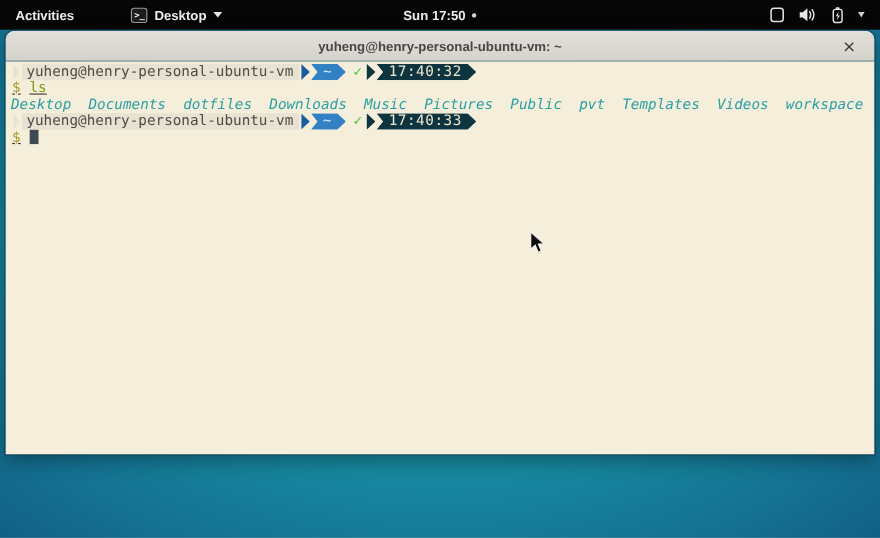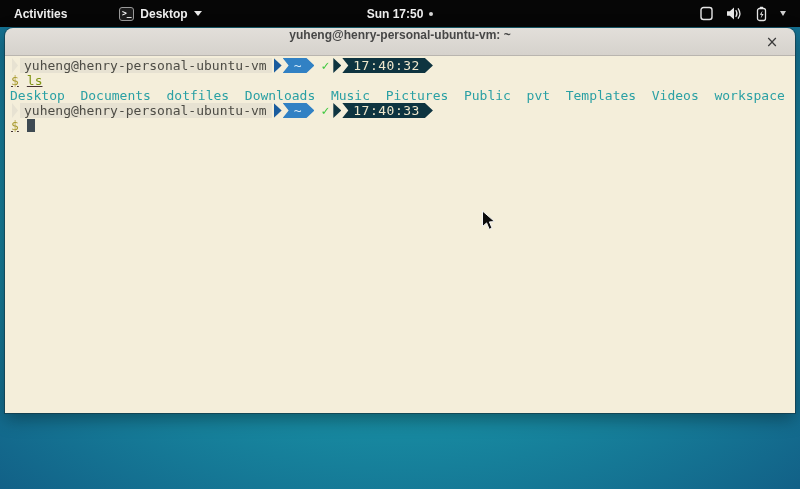--- a/index.html
+++ b/index.html
@@ -34,21 +34,21 @@
   .window {
     position:absolute; left:5px; top:28px; width:790px; height:385px;
     border-radius:8px 8px 0 0;
     box-shadow:0 0 0 1px rgba(20,50,60,.55), 0 6px 18px rgba(0,0,0,.35);
     overflow:hidden;
   }
   .titlebar {
     height:28px;
     background:linear-gradient(var(--titlebar-bg-top), var(--titlebar-bg));
     border-bottom:1px solid #b9b5af;
-    display:flex; align-items:flex-start; justify-content:center;
+    display:flex; align-items:center; justify-content:center;
     position:relative;
     color:var(--titlebar-fg); font-size:12px; font-weight:700;
   }
   .close-btn {
     position:absolute; right:14px; top:5px; width:18px; height:18px;
     display:flex; align-items:center; justify-content:center;
     color:#3a3a3a; font-size:15px; font-weight:400; cursor:default;
     font-family:"DejaVu Sans", sans-serif;
   }
   .term {
@@ -64,21 +64,21 @@
   .tri-dkblue { width:8px; height:15px; background:var(--blue-seg-dark); clip-path:polygon(0 0,100% 50%,0 100%); margin-left:2px; }
   .seg-path { background:var(--blue-seg); color:#d8ecfa; height:15px; line-height:15px; padding:0 13px 0 11px; margin-left:1px;
     clip-path:polygon(0 0, calc(100% - 8px) 0, 100% 50%, calc(100% - 8px) 100%, 0 100%, 6px 50%); }
   .check { color:var(--check-green); font-weight:700; margin:0 4px 0 7px; line-height:15px; }
   .tri-dark { width:8px; height:15px; background:var(--dark-seg); clip-path:polygon(0 0,100% 50%,0 100%); }
   .seg-time { background:var(--dark-seg); color:var(--seg-text); height:15px; line-height:15px; padding:0 13px 0 11px; margin-left:1px; letter-spacing:.5px;
     clip-path:polygon(0 0, calc(100% - 8px) 0, 100% 50%, calc(100% - 8px) 100%, 0 100%, 6px 50%); }
   .cmd-line { height:15px; line-height:15px; padding-left:2px;text-decoration:underline; }
   .dollar { color:var(--dollar); }
   .cmd { color:var(--cmd-green); margin-left:8px; }
-  .listing { color:var(--teal-dir); height:15px; line-height:15px; white-space:pre; padding-left:1px; }
+  .listing { color:var(--teal-dir); height:15px; line-height:15px; white-space:pre; padding-left:1px;font-style:italic; }
   .cursor-block { display:inline-block; width:8px; height:13px; background:var(--cursor); vertical-align:-2px; margin-left:8px; }
 
   
   .pointer { position:absolute; left:481px; top:210px; }
 </style>
 </head>
 <body>
 
 <div class="topbar">
   <div class="activities">

